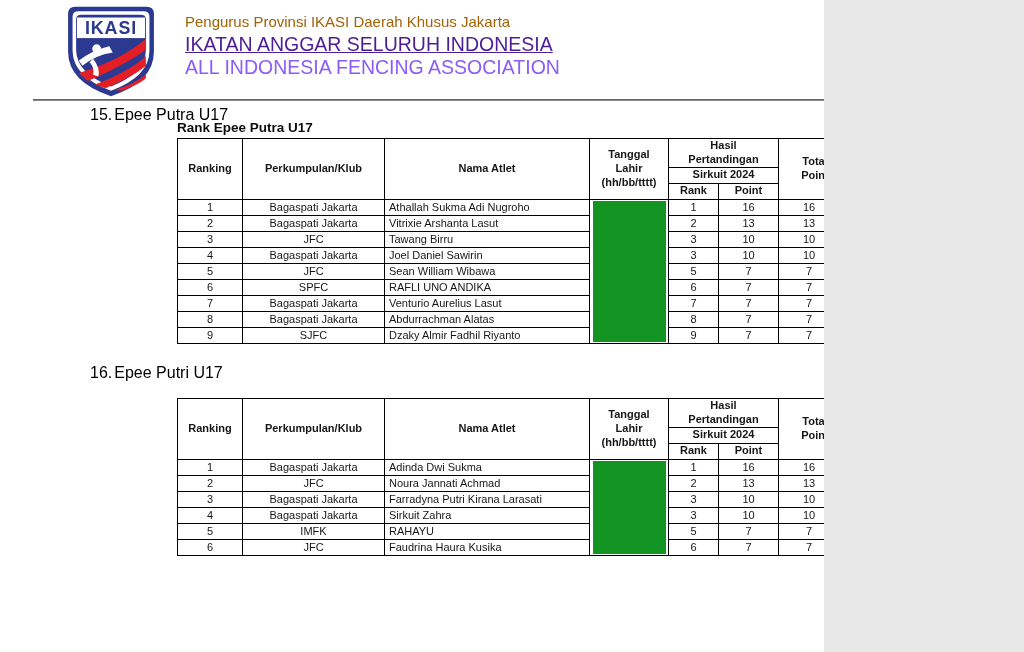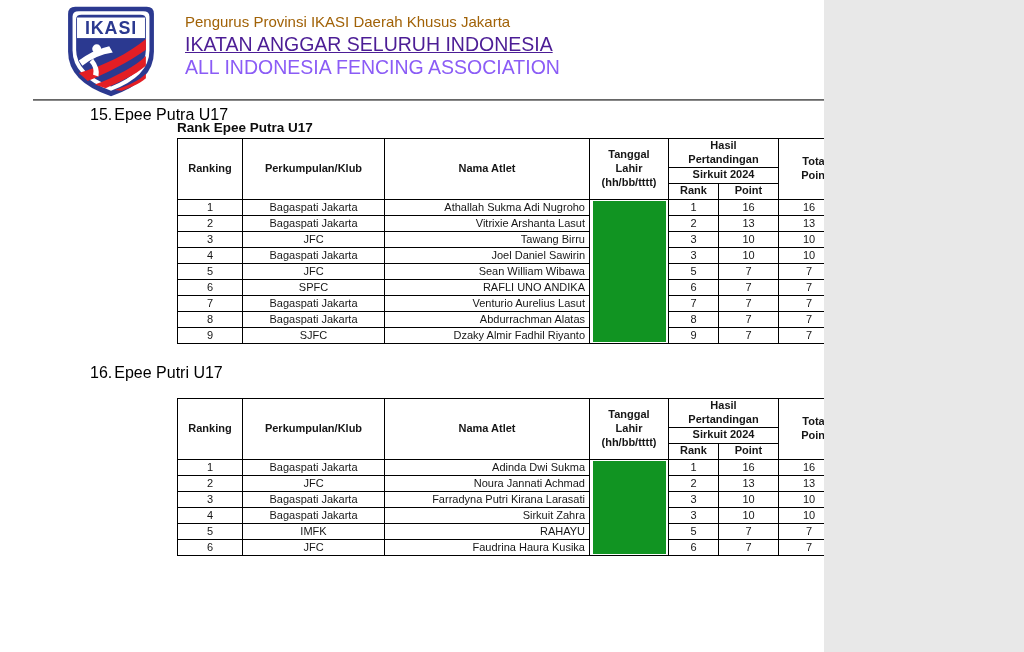--- a/index.html
+++ b/index.html
@@ -29,21 +29,21 @@
   table.rank th, table.rank td { border:1px solid #000; }
   table.rank th { font-weight:bold; text-align:center; vertical-align:middle;
                   padding:0 2px; line-height:1.25; }
   table.rank td { height:16px; padding:0 4px; white-space:nowrap; overflow:hidden; }
   tr.hrow-a { height:28px; } tr.hrow-b { height:16px; } tr.hrow-c { height:16px; }
   .th-inner { display:inline-block; }
   th.h-dob   .th-inner { max-width:62px; }
   th.h-hasil .th-inner { max-width:95px; }
   th.h-total .th-inner { max-width:42px;margin-left:12px; }
   td.c { text-align:center; }
-  td.l { text-align:right; }
+  td.l { text-align:left; }
   td.dob-cell { position:relative; padding:0; }
   .redaction { position:absolute; top:1px; bottom:1px; left:3px; right:2px;
                background:var(--redaction-green,#119422); }
 </style>
 </head>
 <body>
 
 <div class="page" style="--redaction-green: #119422;">
 
   <svg class="logo-left" viewBox="0 0 100 104">

